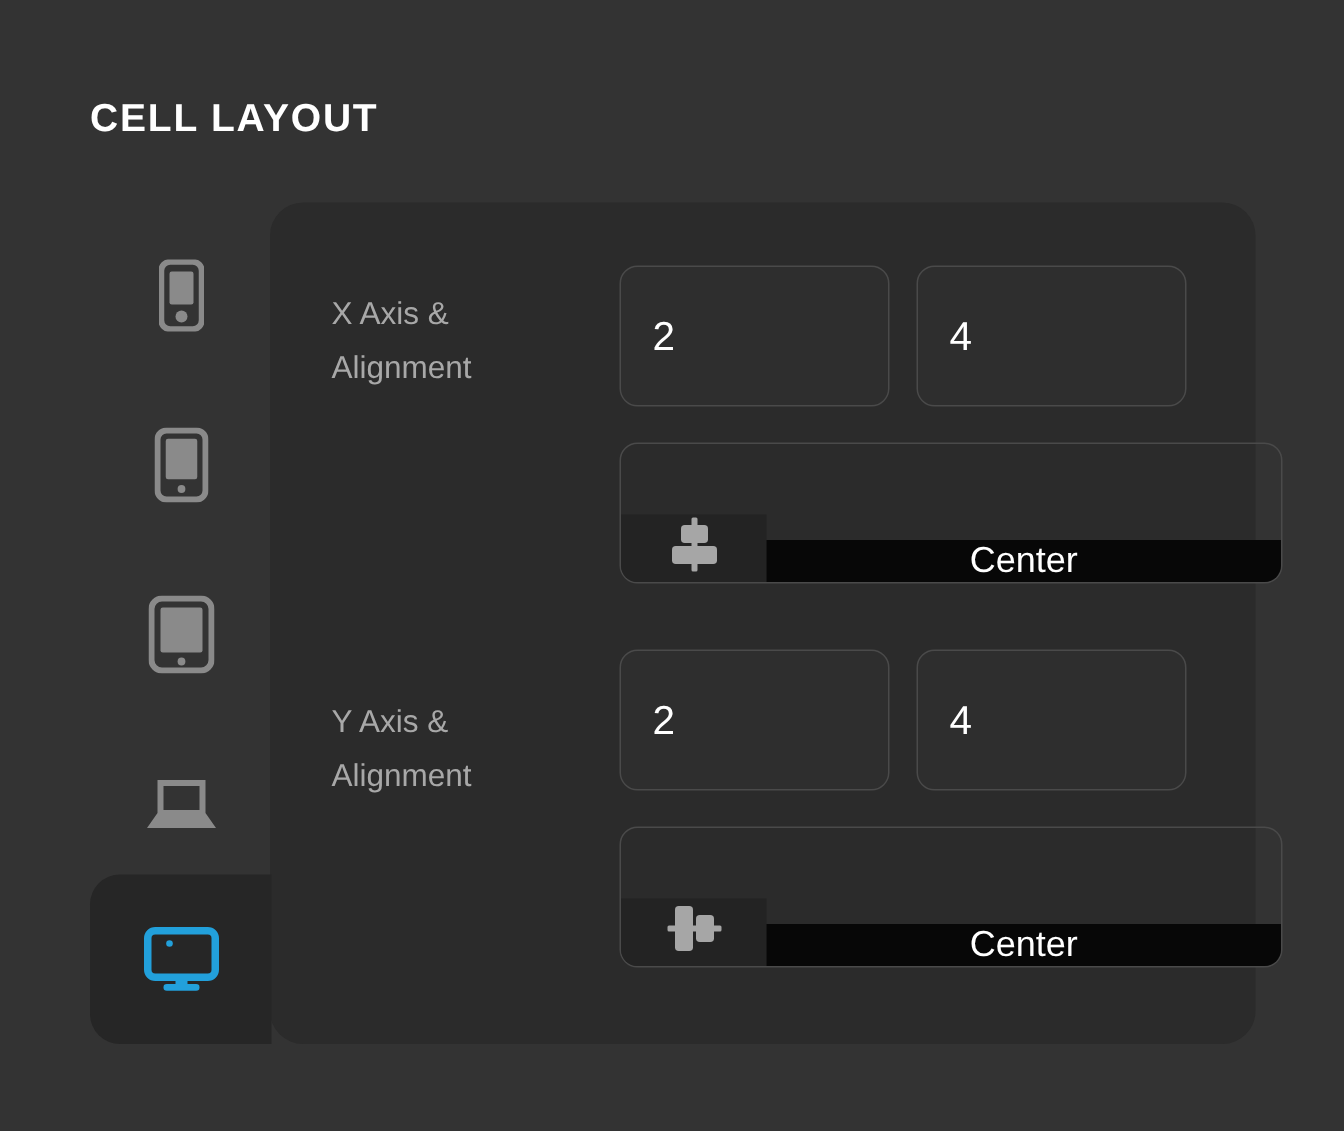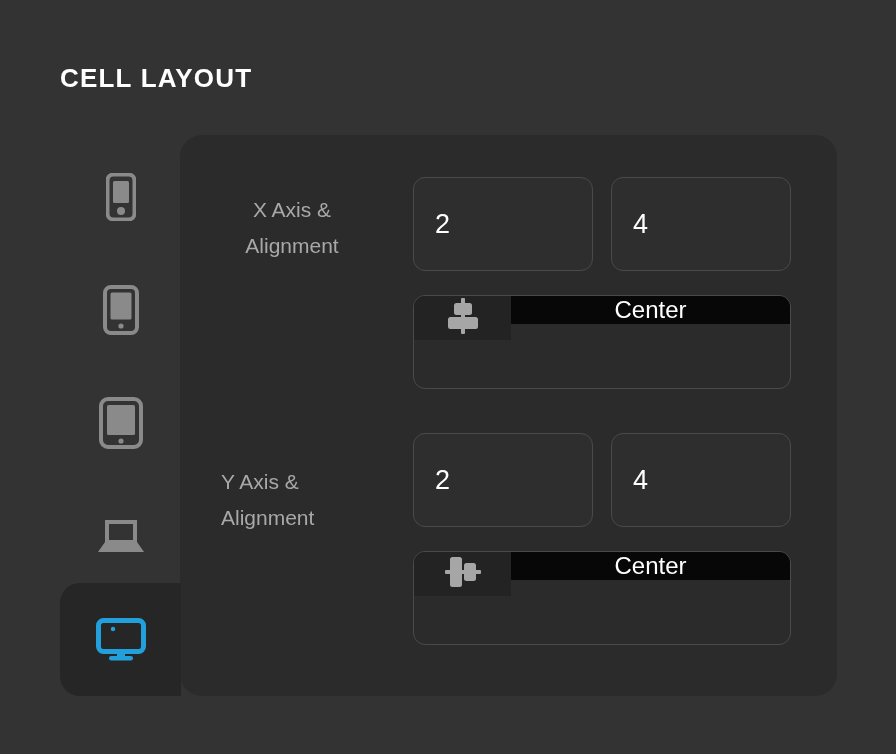--- a/index.html
+++ b/index.html
@@ -90,27 +90,27 @@
     display: flex;
     align-items: center;
     padding-left: 21px;
     font-size: 27px;
     color: #ffffff;
   }
 
   
   .align-ctrl {
     position: absolute;
-    width: 378px;
+    width: 442px;
     height: 94px;
     border: 1px solid #4a4a4a;
     border-radius: 12px;
     overflow: hidden;
     display: flex;
-    align-items: flex-start;
+    align-items: flex-end;
   }
 
   .align-icon-seg {
     width: 97px;
     background: #232323;
     display: flex;
     align-items: center;
     justify-content: center;
   }
 
@@ -180,21 +180,21 @@
           <rect x="2.5" y="2.5" width="45" height="31" rx="5" fill="none" stroke="#22a0db" stroke-width="5"></rect>
           <circle cx="17" cy="11" r="2.2" fill="#22a0db"></circle>
           <rect x="21" y="33" width="8" height="7" fill="#22a0db"></rect>
           <rect x="13" y="38" width="24" height="4.5" rx="2.2" fill="#22a0db"></rect>
         </svg>
       </span>
     </div>
 
   </div>
 
-  <div class="row-label" style="left:207px; top:192px;text-align:center;">X Axis &amp;
+  <div class="row-label" style="left:221px; top:192px;">X Axis &amp;
 Alignment</div>
 
   <div class="num-field" style="left:413px; top:177px;">2</div>
 
   <div class="num-field" style="left:611px; top:177px;">4</div>
 
   <div class="align-ctrl" style="left:413px; top:295px;">
     <div class="align-icon-seg">
       <span>
         <svg width="40" height="40" viewBox="0 0 40 40">

